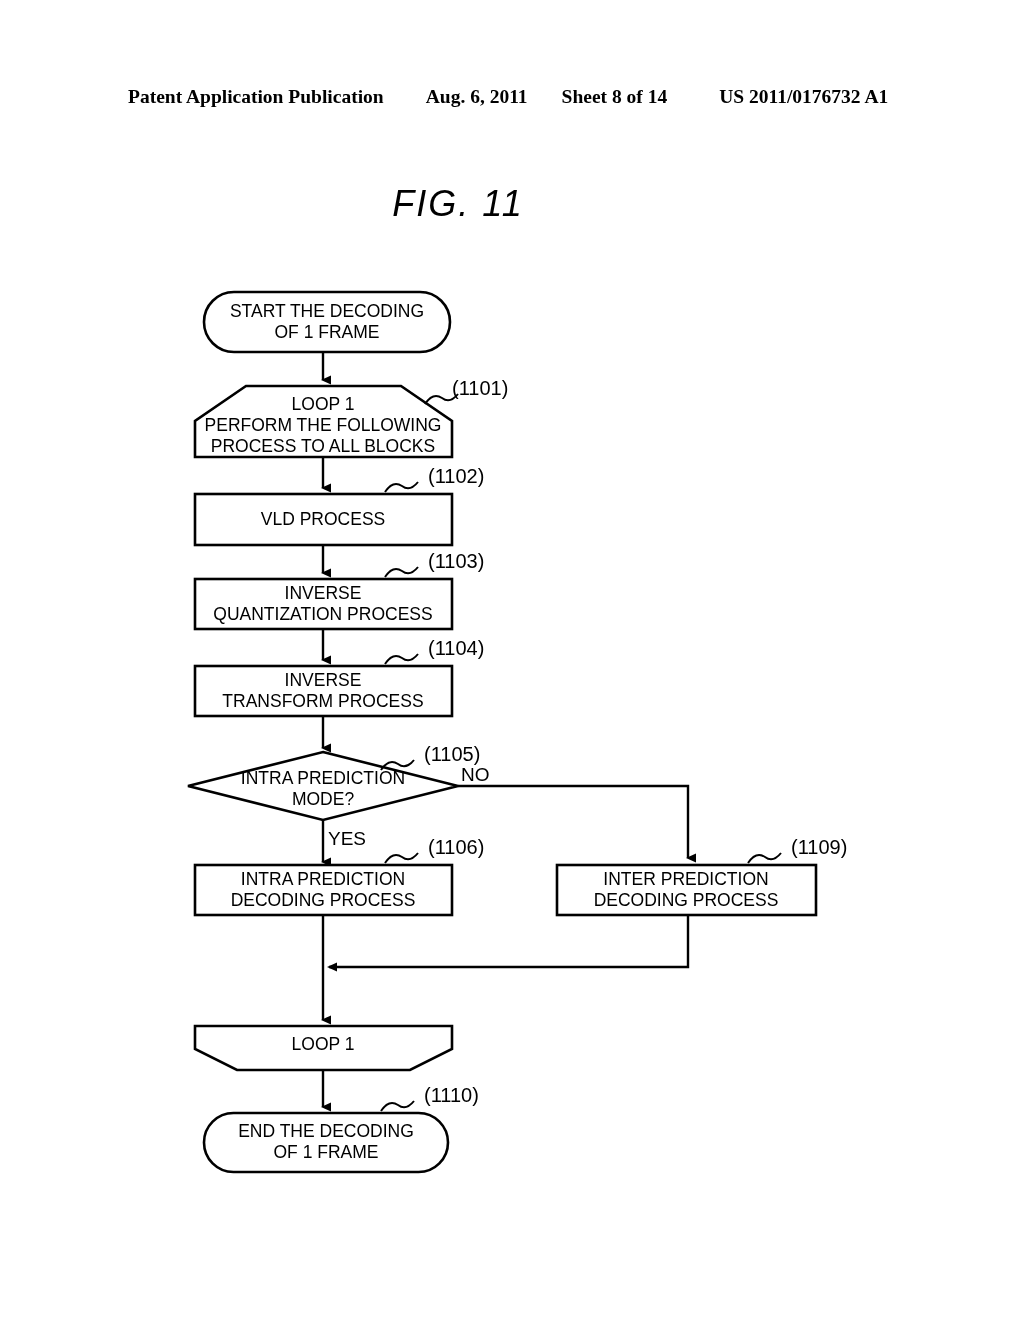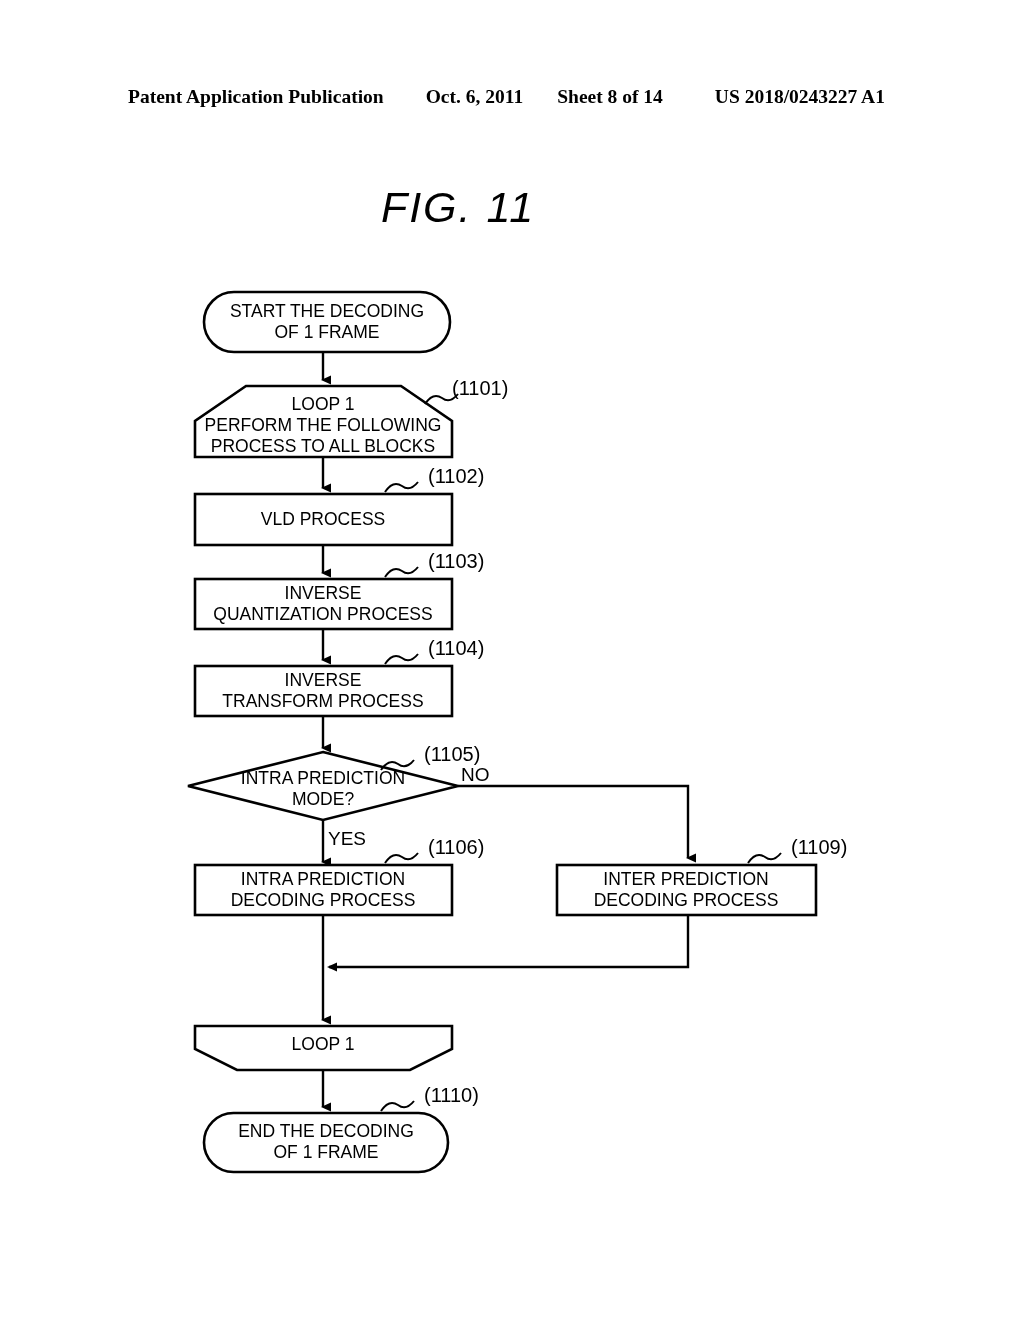--- a/index.html
+++ b/index.html
@@ -44,21 +44,21 @@
   
   .fig-title {
     position: absolute;
     top: 183px;
     left: 0;
     width: 916px;
     text-align: center;
     font-family: "Liberation Sans", sans-serif;
     font-style: italic;
     font-weight: normal;
-    font-size: 43px;
+    font-size: 36px;
     letter-spacing: 2px;
   }
 
   
   #flow {
     position: absolute;
     top: 0;
     left: 0;
     width: 1024px;
     height: 1320px;
@@ -95,23 +95,23 @@
     text-anchor: start;
   }
 </style>
 </head>
 <body>
 
 <div id="page">
 
   <div class="pat-header">
     <span class="h-pub">Patent Application Publication</span>
-    <span class="h-date">Oct. 6, 2011</span>
+    <span class="h-date">Aug. 6, 2011</span>
     <span class="h-sheet">Sheet 8 of 14</span>
-    <span class="h-docnum">US 2018/0243227 A1</span>
+    <span class="h-docnum">US 2011/0176732 A1</span>
   </div>
 
   <div class="fig-title">FIG.  11</div>
 
   <svg id="flow" viewBox="0 0 1024 1320">
     <defs>
       <marker id="arrowDown" markerWidth="12" markerHeight="12" refX="5" refY="9" orient="auto" markerUnits="userSpaceOnUse">
         <path d="M5,11 L0.4,1 L9.6,1 Z" fill="#000000"></path>
       </marker>
       <marker id="arrowLeft" markerWidth="12" markerHeight="12" refX="9" refY="5" orient="auto" markerUnits="userSpaceOnUse">

